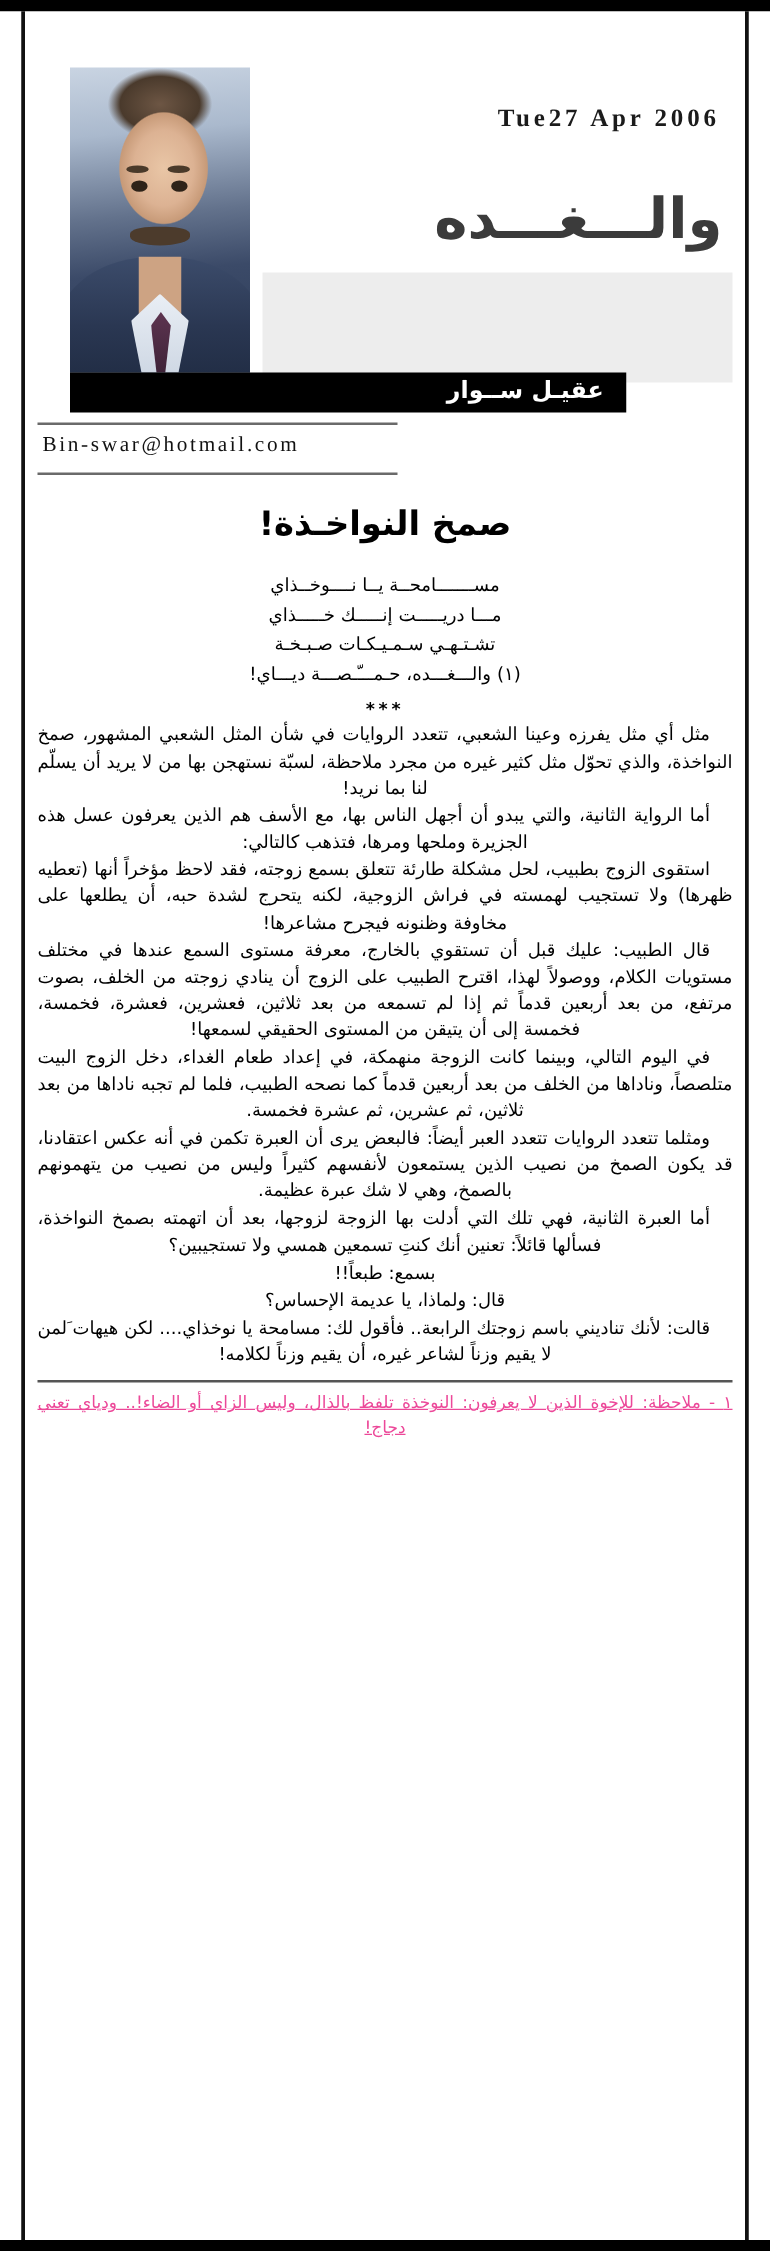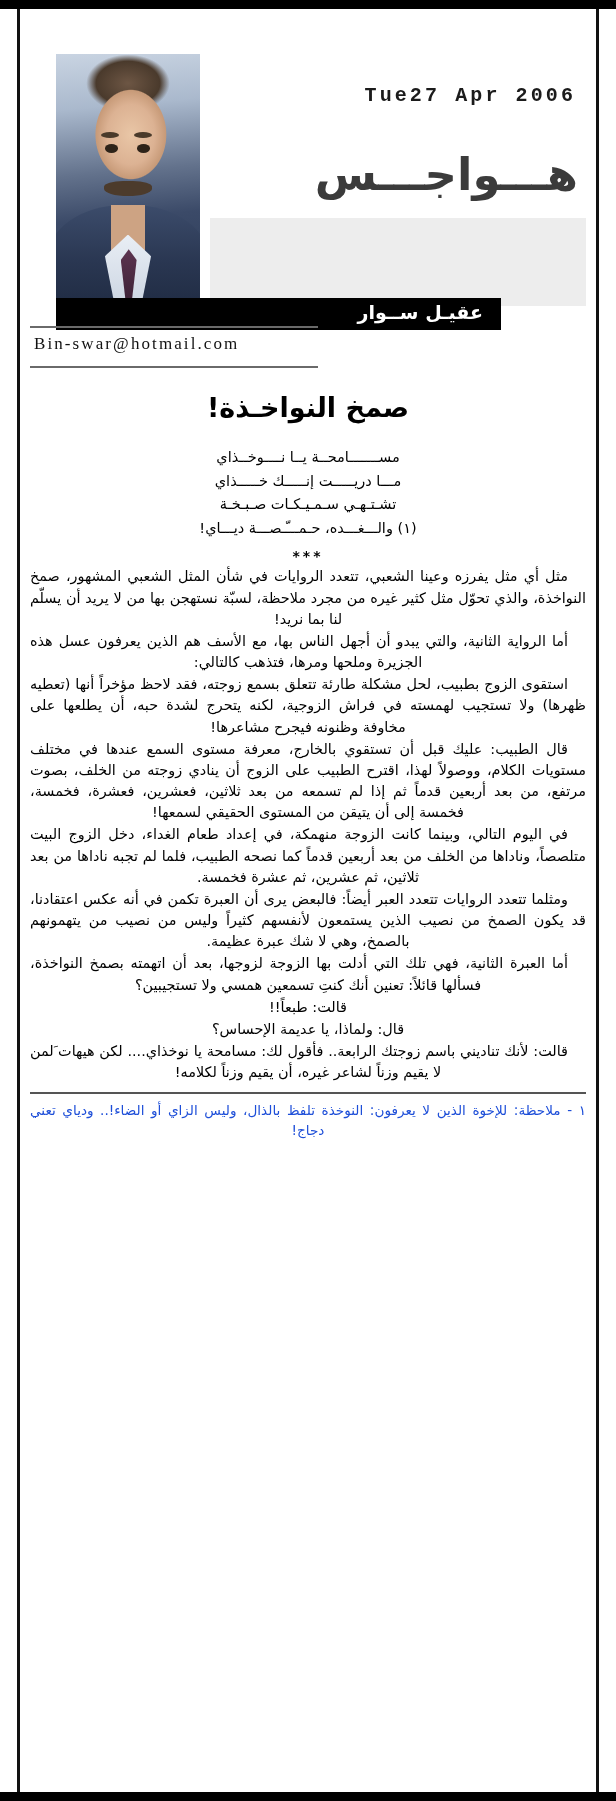--- a/index.html
+++ b/index.html
@@ -134,21 +134,21 @@
     background: #4a3a2a;
     border-radius: 50%;
   }
   .portrait .brow-l { left: 31%; }
   .portrait .brow-r { left: 54%; }
 
   .date-line {
     position: absolute;
     right: 10px;
     top: 62px;
-    font-family: Liberation Mono, monospace;
+    font-family: Liberation Serif, serif;
     font-size: 20px;
     font-weight: 700;
     letter-spacing: 3.1px;
     color: #1b1b1b;
     white-space: nowrap;
   }
   .masthead-title {
     position: absolute;
     right: 8px;
     top: 130px;
@@ -183,21 +183,21 @@
     color: #ffffff;
     font-size: 19px;
     font-weight: 700;
     letter-spacing: 1px;
     white-space: nowrap;
   }
 
   
   .email-wrap {
     position: relative;
-    margin-top: 24px;
+    margin-top: 36px;
     height: 44px;
   }
   .email-rule-top {
     position: absolute;
     left: 0; top: 0;
     width: 288px; height: 2px;
     background: #6a6a6a;
   }
   .email-rule-bottom {
     position: absolute;
@@ -276,23 +276,24 @@
   
   .footnote-rule {
     margin: 9px 0 7px 0;
     width: 100%;
     height: 2px;
     background: #555555;
   }
   .footnote {
     font-size: 13.6px;
     line-height: 1.45;
-    color: #1d4ed8;
+    color: #ec4899;
     text-align: justify;
     text-align-last: center;
+    text-decoration: underline;
   }
   .footnote p { margin: 0; }
 </style>
 </head>
 <body>
 
 <div class="page">
 
   <div class="edge-rule-top"></div>
   <div class="edge-rule-bottom"></div>
@@ -312,21 +313,21 @@
         <div class="tie"></div>
         <div class="brow-l"></div>
         <div class="brow-r"></div>
         <div class="eye-l"></div>
         <div class="eye-r"></div>
         <div class="mustache"></div>
       </div>
 
       <div class="date-line">Tue27 Apr 2006</div>
 
-      <div class="masthead-title">هـــواجـــس</div>
+      <div class="masthead-title">والـــغـــده</div>
 
       <div class="author-band">
         <span class="author-name">عقيـل ســوار</span>
       </div>
     </div>
 
     <div class="email-wrap">
       <div class="email-rule-top"></div>
       <div class="email-text">Bin-swar@hotmail.com</div>
       <div class="email-rule-bottom"></div>
@@ -344,21 +345,21 @@
     <div class="stars">***</div>
 
     <div class="body-text">
       <p>مثل أي مثل يفرزه وعينا الشعبي، تتعدد الروايات في شأن المثل الشعبي المشهور، صمخ النواخذة، والذي تحوّل مثل كثير غيره من مجرد ملاحظة، لسبّة نستهجن بها من لا يريد أن يسلّم لنا بما نريد!</p>
       <p>أما الرواية الثانية، والتي يبدو أن أجهل الناس بها، مع الأسف هم الذين يعرفون عسل هذه الجزيرة وملحها ومرها، فتذهب كالتالي:</p>
       <p>استقوى الزوج بطبيب، لحل مشكلة طارئة تتعلق بسمع زوجته، فقد لاحظ مؤخراً أنها (تعطيه ظهرها) ولا تستجيب لهمسته في فراش الزوجية، لكنه يتحرج لشدة حبه، أن يطلعها على مخاوفة وظنونه فيجرح مشاعرها!</p>
       <p>قال الطبيب: عليك قبل أن تستقوي بالخارج، معرفة مستوى السمع عندها في مختلف مستويات الكلام، ووصولاً لهذا، اقترح الطبيب على الزوج أن ينادي زوجته من الخلف، بصوت مرتفع، من بعد أربعين قدماً ثم إذا لم تسمعه من بعد ثلاثين، فعشرين، فعشرة، فخمسة، فخمسة إلى أن يتيقن من المستوى الحقيقي لسمعها!</p>
       <p>في اليوم التالي، وبينما كانت الزوجة منهمكة، في إعداد طعام الغداء، دخل الزوج البيت متلصصاً، وناداها من الخلف من بعد أربعين قدماً كما نصحه الطبيب، فلما لم تجبه ناداها من بعد ثلاثين، ثم عشرين، ثم عشرة فخمسة.</p>
       <p>ومثلما تتعدد الروايات تتعدد العبر أيضاً: فالبعض يرى أن العبرة تكمن في أنه عكس اعتقادنا، قد يكون الصمخ من نصيب الذين يستمعون لأنفسهم كثيراً وليس من نصيب من يتهمونهم بالصمخ، وهي لا شك عبرة عظيمة.</p>
       <p>أما العبرة الثانية، فهي تلك التي أدلت بها الزوجة لزوجها، بعد أن اتهمته بصمخ النواخذة، فسألها قائلاً: تعنين أنك كنتِ تسمعين همسي ولا تستجيبين؟</p>
-      <p class="center">قالت: طبعاً!!</p>
+      <p class="center">بسمع: طبعاً!!</p>
       <p class="center">قال: ولماذا، يا عديمة الإحساس؟</p>
       <p>قالت: لأنك تناديني باسم زوجتك الرابعة.. فأقول لك: مسامحة يا نوخذاي.... لكن هيهات َلمن لا يقيم وزناً لشاعر غيره، أن يقيم وزناً لكلامه!</p>
     </div>
 
     <div class="footnote-rule"></div>
     <div class="footnote">
       <p>١ - ملاحظة: للإخوة الذين لا يعرفون: النوخذة تلفظ بالذال، وليس الزاي أو الضاء!.. ودياي تعني دجاج!</p>
     </div>
 
   </div>

